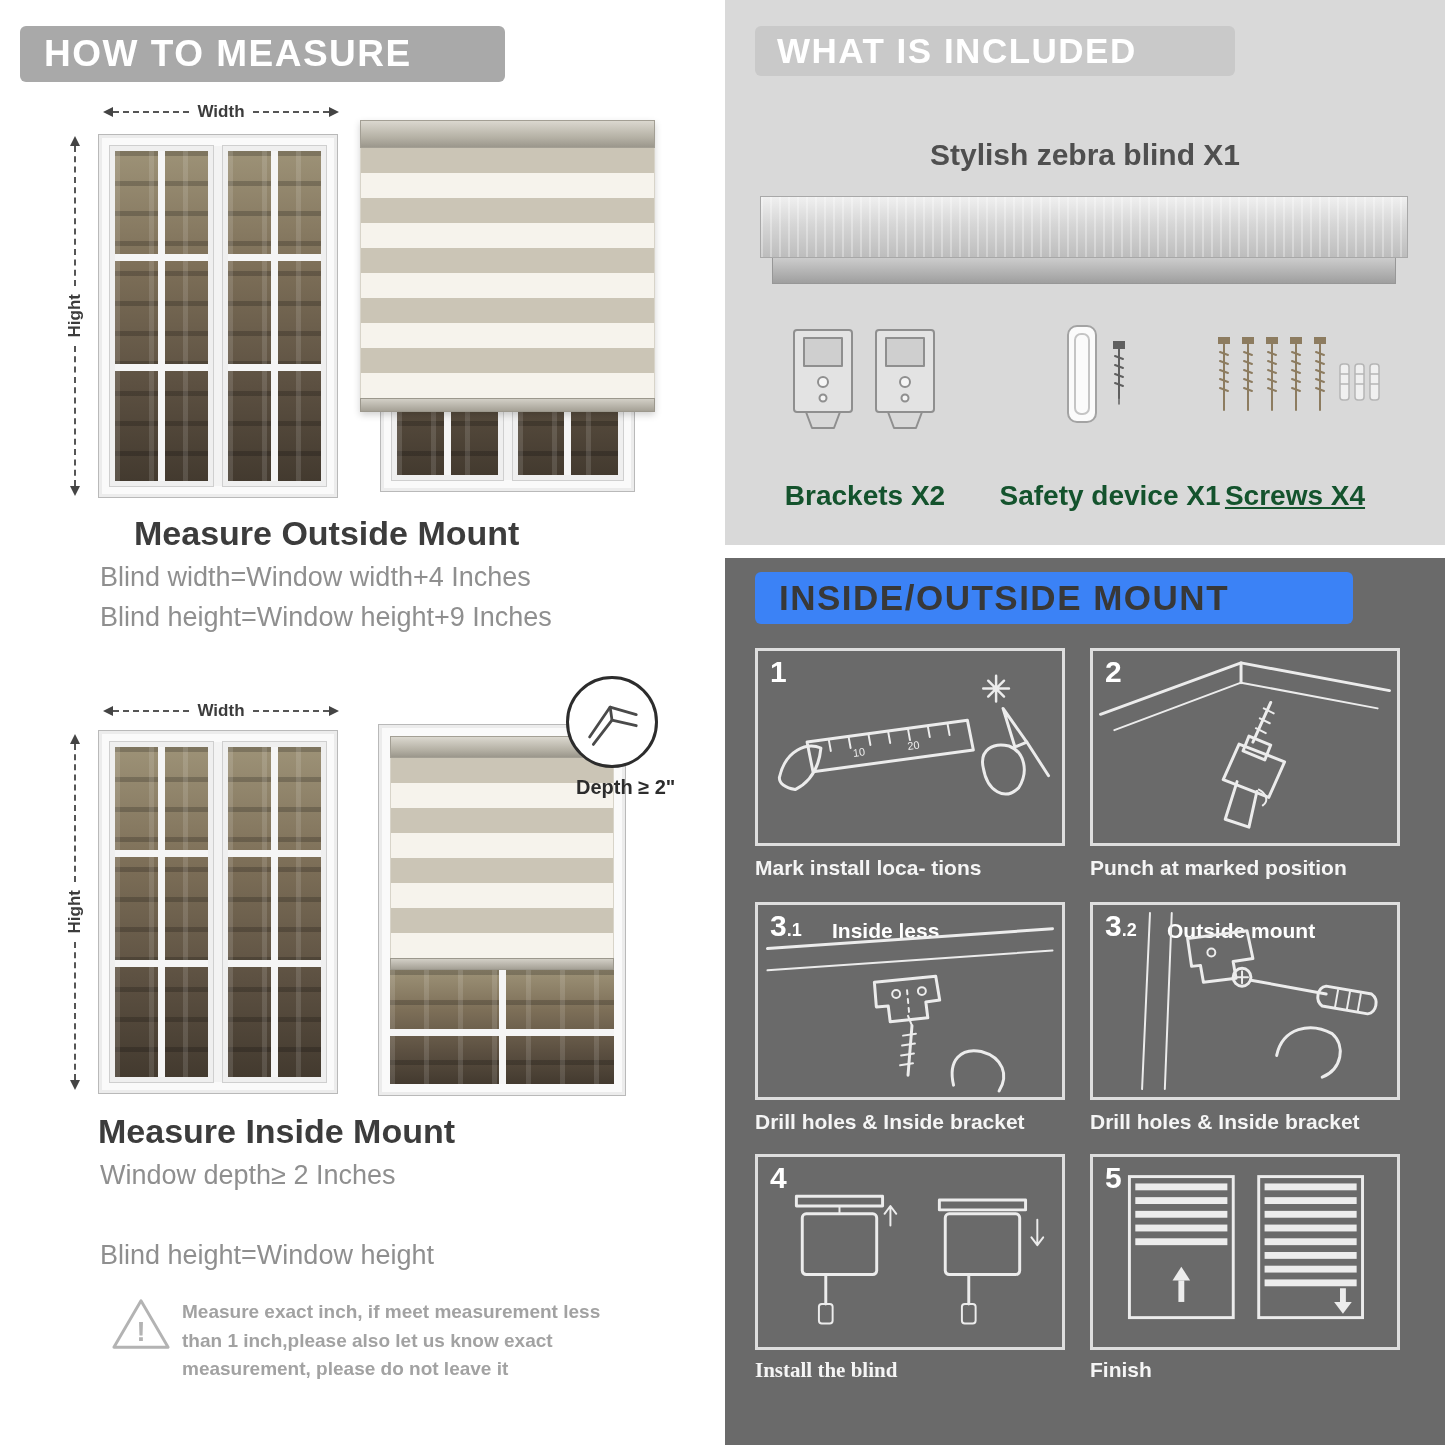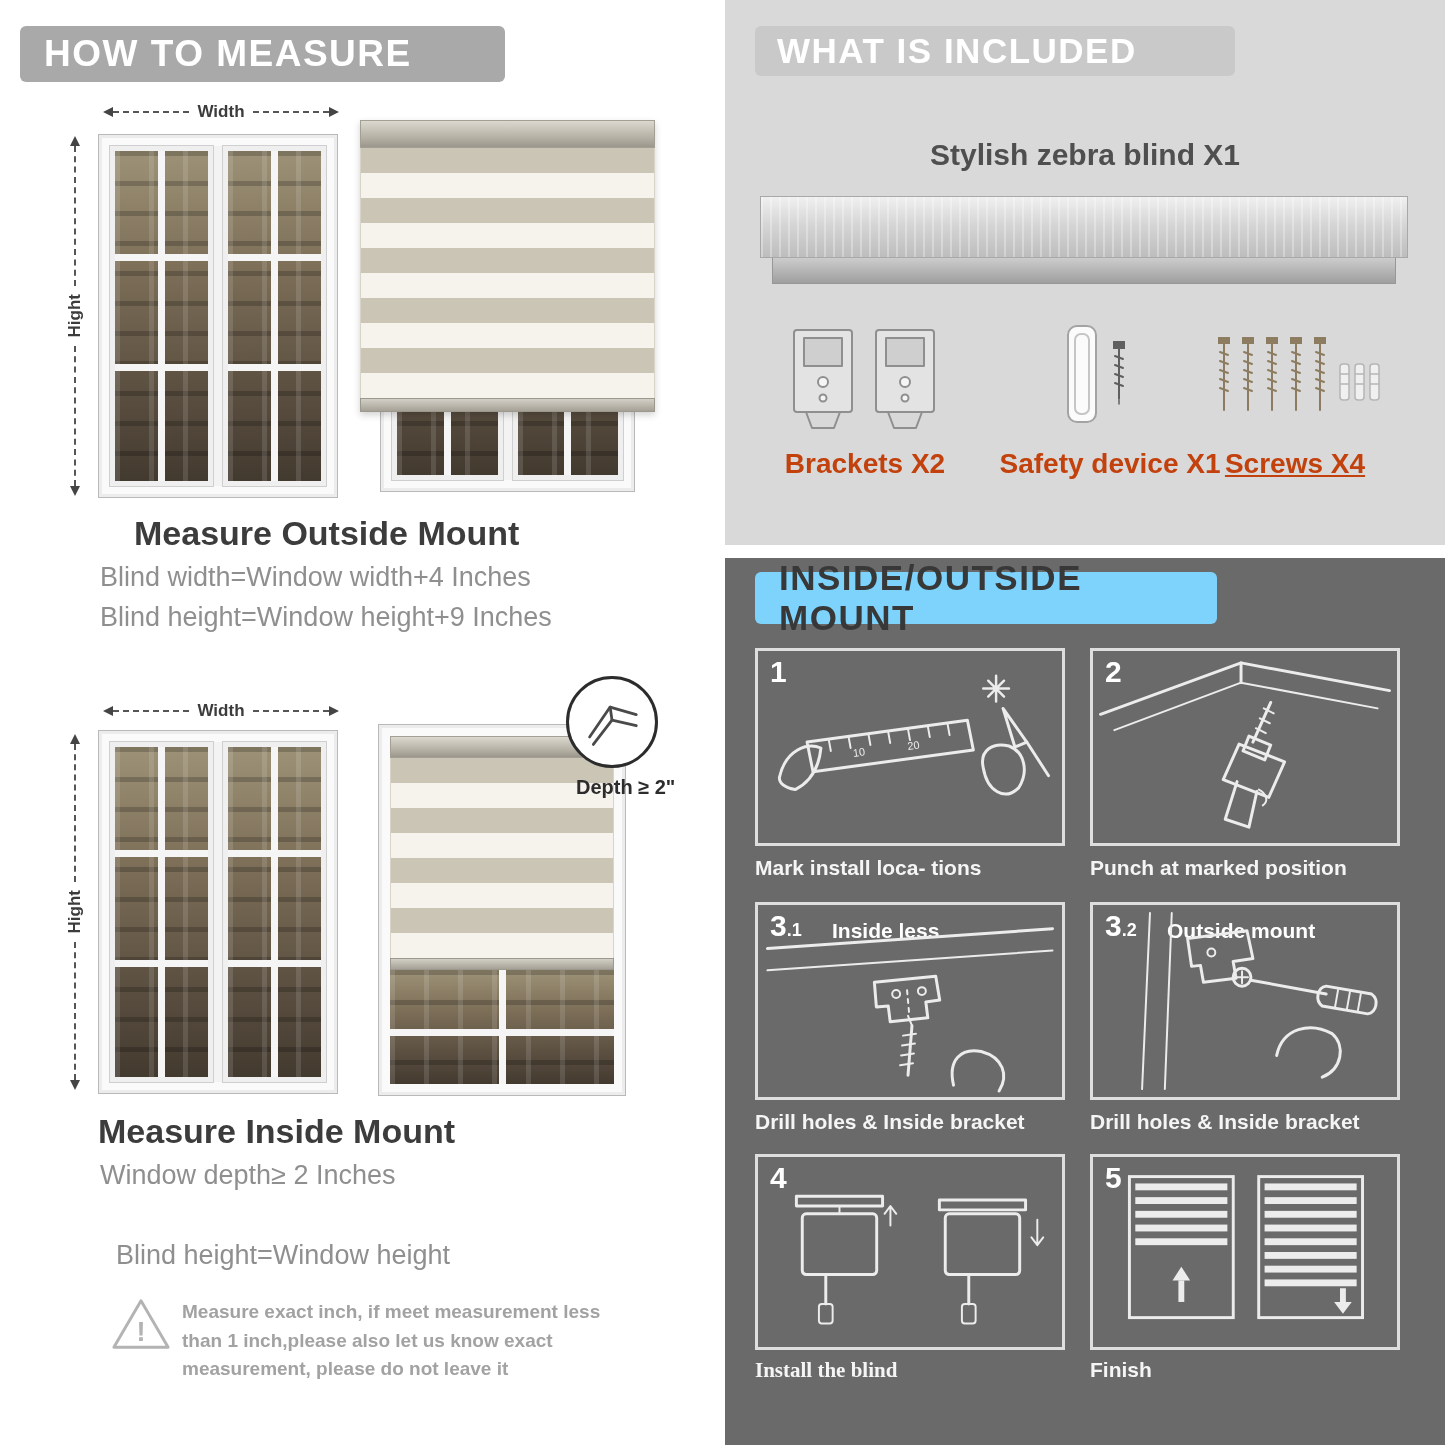--- a/index.html
+++ b/index.html
@@ -6,21 +6,21 @@
   html,body { background:#ffffff; }
   body { font-family:"Liberation Sans", sans-serif; }
   #root { position:relative; width:1445px; height:1445px; background:#ffffff; overflow:hidden; }
 
   .abs { position:absolute; }
 
   
   .banner { position:absolute; border-radius:6px; display:flex; align-items:center; font-weight:bold; letter-spacing:1.5px; }
   .banner-left { left:20px; top:26px; width:485px; height:56px; background:#a9a9a9; color:#ffffff; font-size:37px; padding-left:24px; }
   .banner-included { left:755px; top:26px; width:480px; height:50px; background:#c9c9c9; color:#ffffff; font-size:35px; padding-left:22px; }
-  .banner-mount { left:755px; top:572px; width:462px; height:52px; background:#7dd3fc; color:#383838; font-size:35px; padding-left:24px; border-radius:6px; }
+  .banner-mount { left:755px; top:572px; width:598px; height:52px; background:#3b82f6; color:#383838; font-size:35px; padding-left:24px; border-radius:6px; }
 
   
   .panel-included { left:725px; top:0; width:720px; height:545px; background:#d9d9d9; }
   .panel-mount { left:725px; top:558px; width:720px; height:887px; background:#6a6a6a; }
 
   
   .h-arrow { position:absolute; height:20px; display:flex; align-items:center; color:#3c3c3c; font-size:17px; font-weight:bold; }
   .h-arrow .seg { flex:1; border-top:2px dashed #555; }
   .h-arrow .lbl { padding:0 8px; white-space:nowrap; }
   .ah { width:0; height:0; border-top:5px solid transparent; border-bottom:5px solid transparent; }
@@ -74,21 +74,21 @@
   .warn-text { position:absolute; left:182px; top:1298px; width:448px; font-size:19px; font-weight:bold; color:#a2a2a2; line-height:1.5; }
 
   
   .blind-label { position:absolute; left:725px; top:138px; width:720px; text-align:center; font-size:30px; font-weight:bold; color:#4f4f4f; }
   .rail-top { position:absolute; left:760px; top:196px; width:648px; height:62px; border:1px solid #a8a8a8;
     background:
       repeating-linear-gradient(90deg, rgba(255,255,255,.30) 0 2px, rgba(0,0,0,0) 2px 9px),
       linear-gradient(180deg,#f0f0f0 0%,#d6d6d6 45%,#bdbdbd 100%); }
   .rail-lip { position:absolute; left:772px; top:258px; width:624px; height:26px; border:1px solid #979797; border-top:none;
     background:linear-gradient(180deg,#cccccc,#9f9f9f); }
-  .item-label { position:absolute; top:448px; text-align:center; font-size:28px; font-weight:bold; color:#c2410c; }
+  .item-label { position:absolute; top:480px; text-align:center; font-size:28px; font-weight:bold; color:#14532d; }
 
   
   .step-cell { position:absolute; width:310px; height:198px; border:3px solid #dedede; background:#6a6a6a; }
   .stepnum { position:absolute; top:6px; left:12px; color:#ffffff; font-weight:bold; font-size:30px; line-height:1; }
   .stepnum .sub { font-size:18px; }
   .steplabel { position:absolute; top:14px; left:74px; color:#ffffff; font-weight:bold; font-size:21px; }
   .step-caption { position:absolute; width:330px; color:#f5f5f5; font-weight:bold; font-size:21px; }
   .art { position:absolute; inset:0; width:100%; height:100%; }
 </style>
 </head>
@@ -201,21 +201,21 @@
         <path d="M6,46 L28,14 L56,22"></path>
         <path d="M10,54 L30,28 L56,34"></path>
         <path d="M28,14 L30,28"></path>
       </g>
     </svg>
   </div>
   <div class="depth-label">Depth ≥ 2"</div>
 
   <div class="mount-title" style="left:98px; top:1112px;">Measure Inside Mount</div>
   <div class="formula" style="left:100px; top:1160px;">Window depth≥ 2 Inches</div>
-  <div class="formula" style="left:100px; top:1240px;margin-left:16px;">Blind height=Window height</div>
+  <div class="formula" style="left:100px; top:1240px;">Blind height=Window height</div>
 
   <svg class="abs" style="left:110px; top:1296px;" width="62" height="58" viewBox="0 0 64 58">
     <path d="M32,4 L60,52 H4 Z" fill="none" stroke="#b3b3b3" stroke-width="3" stroke-linejoin="round"></path>
     <text x="32" y="45" text-anchor="middle" font-size="28" font-weight="bold" fill="#b3b3b3">!</text>
   </svg>
   <div class="warn-text">Measure exact inch, if meet measurement less than 1 inch,please also let us know exact measurement, please do not leave it</div>
 
   <div class="abs panel-included"></div>
   <div class="banner banner-included">
     <span>WHAT IS INCLUDED</span>

